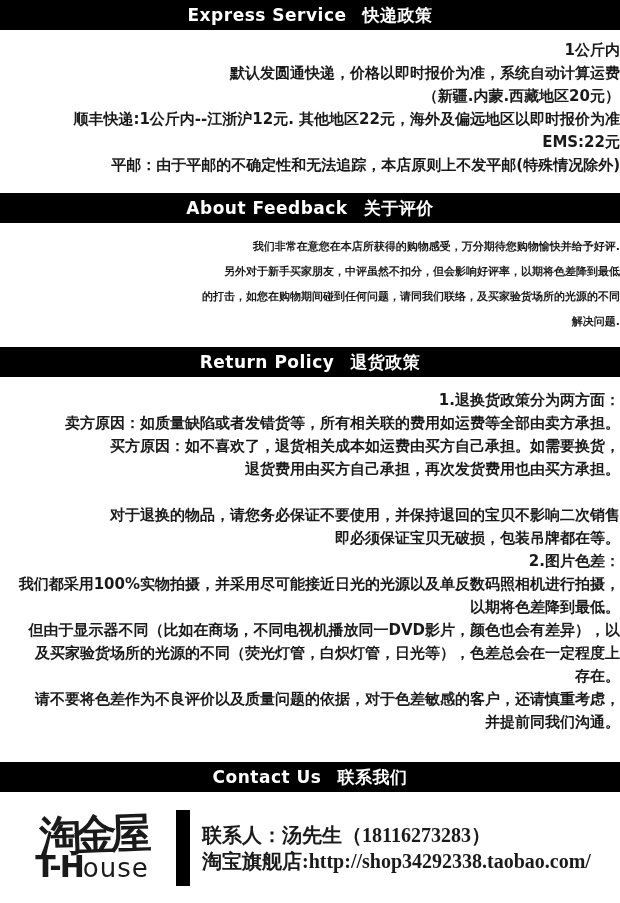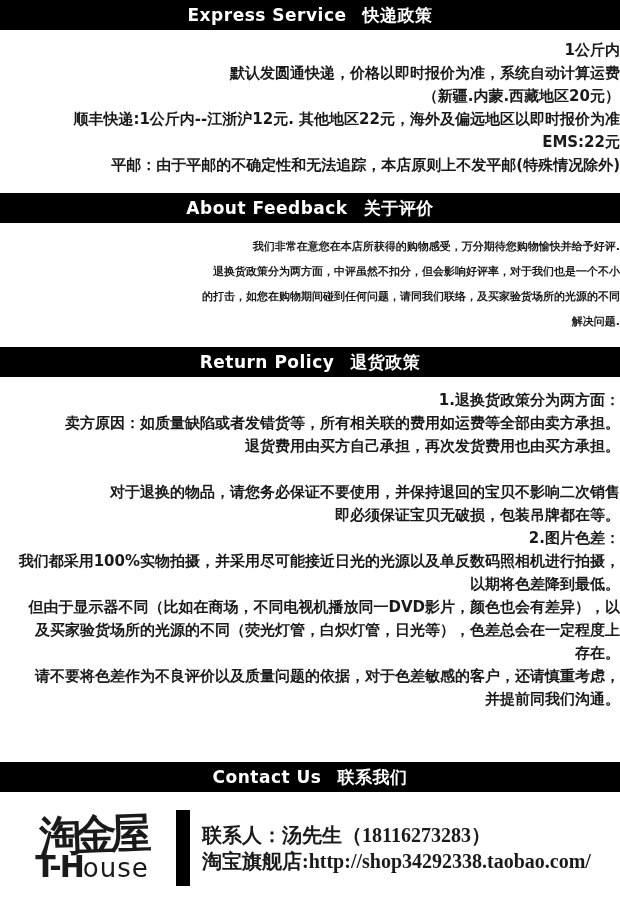--- a/index.html
+++ b/index.html
@@ -90,32 +90,33 @@
     <div class="line">EMS:22元</div>
     <div class="line">平邮：由于平邮的不确定性和无法追踪，本店原则上不发平邮(特殊情况除外)</div>
   </div>
 
   <div class="bar">
     <span>About Feedback</span>
     <span>关于评价</span>
   </div>
   <div class="content s2">
     <div class="line">我们非常在意您在本店所获得的购物感受，万分期待您购物愉快并给予好评.</div>
-    <div class="line">退换货政策分为两方面，中评虽然不扣分，但会影响好评率，对于我们也是一个不小</div>
+    <div class="line">另外对于新手买家朋友，中评虽然不扣分，但会影响好评率，以期将色差降到最低</div>
     <div class="line">的打击，如您在购物期间碰到任何问题，请同我们联络，及买家验货场所的光源的不同</div>
     <div class="line">解决问题.</div>
   </div>
 
   <div class="bar">
     <span>Return Policy</span>
     <span>退货政策</span>
   </div>
   <div class="content s3">
     <div class="line">1.退换货政策分为两方面：</div>
     <div class="line">卖方原因：如质量缺陷或者发错货等，所有相关联的费用如运费等全部由卖方承担。</div>
+    <div class="line">买方原因：如不喜欢了，退货相关成本如运费由买方自己承担。如需要换货，</div>
     <div class="line">退货费用由买方自己承担，再次发货费用也由买方承担。</div>
     <div class="line"></div>
     <div class="line">对于退换的物品，请您务必保证不要使用，并保持退回的宝贝不影响二次销售</div>
     <div class="line">即必须保证宝贝无破损，包装吊牌都在等。</div>
     <div class="line">2.图片色差：</div>
     <div class="line">我们都采用100%实物拍摄，并采用尽可能接近日光的光源以及单反数码照相机进行拍摄，</div>
     <div class="line">以期将色差降到最低。</div>
     <div class="line">但由于显示器不同（比如在商场，不同电视机播放同一DVD影片，颜色也会有差异），以</div>
     <div class="line">及买家验货场所的光源的不同（荧光灯管，白炽灯管，日光等），色差总会在一定程度上</div>
     <div class="line">存在。</div>

